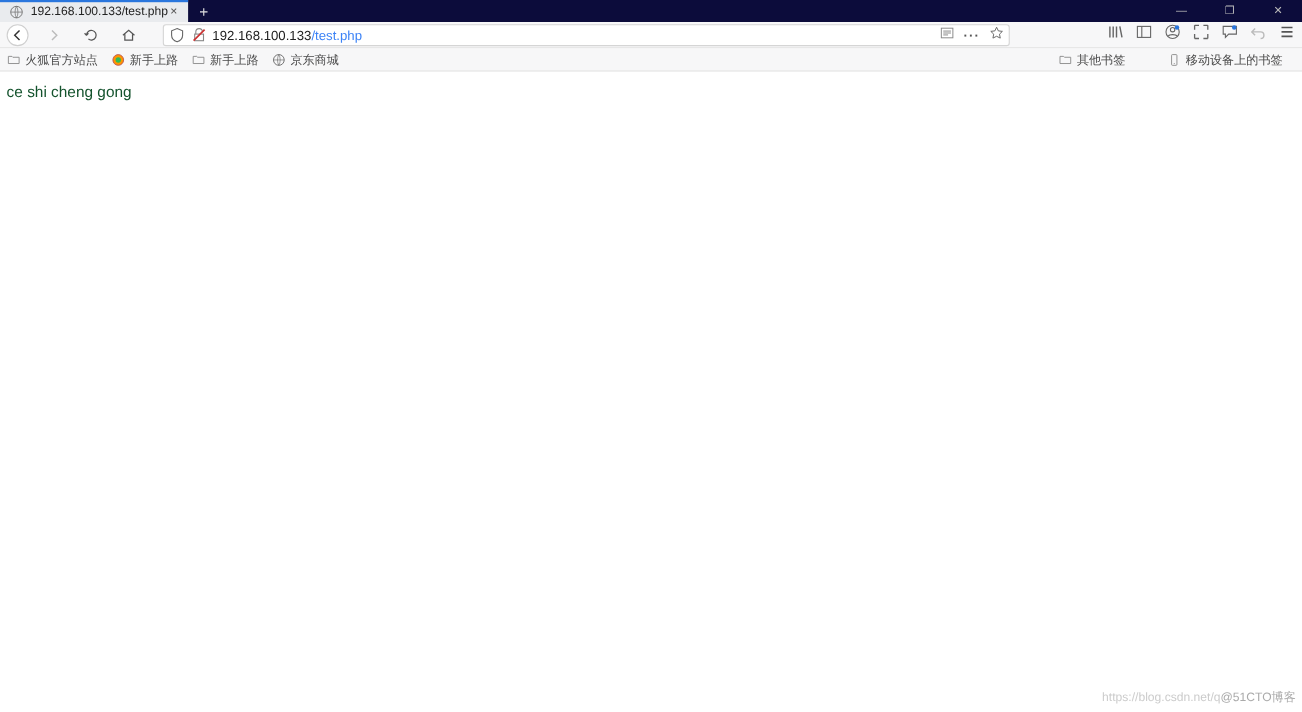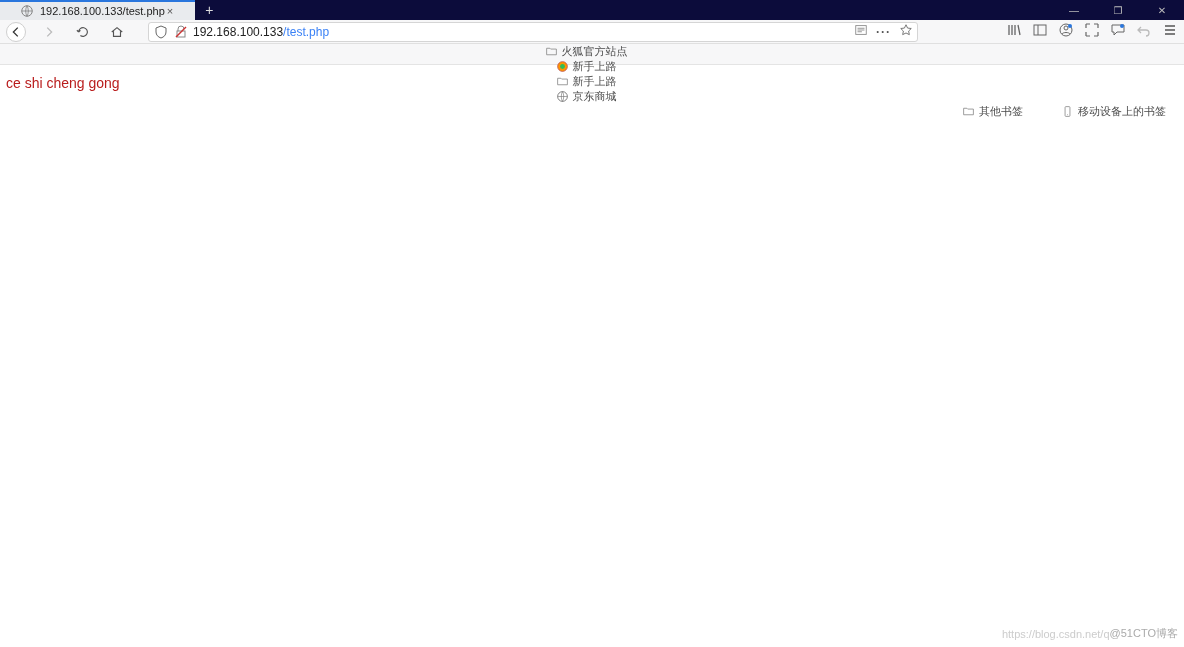--- a/index.html
+++ b/index.html
@@ -1,47 +1,47 @@
 <!DOCTYPE html>
 <html><head>
 <meta charset="utf-8">
 <style>
   * { box-sizing: border-box; margin: 0; padding: 0; font-family: "Segoe UI", Arial, sans-serif; }
   body { width: 1184px; height: 647px; background: #fff; overflow: hidden; position: relative; }
 
   
   .titlebar { height: 20px; background: #0c0c3b; display: flex; align-items: stretch; color: #ddd; }
-  .tab { display: flex; align-items: center; background: #0c0c3b; border-top: 2px solid transparent; padding: 0 20px; font-size: 11px; color: #ccc; min-width: 160px; position: relative; }
+  .tab { display: flex; align-items: center; background: #0c0c3b; border-top: 2px solid transparent; padding: 0 8px; font-size: 11px; color: #ccc; min-width: 160px; position: relative; }
   .tab.active { background: #e9ebee; color: #222; border-top: 2px solid #2a76dd; }
   .tab .favicon { width: 14px; height: 14px; margin-right: 6px; display:inline-flex; align-items:center; justify-content:center; }
   .tab .close { margin-left: auto; padding: 0 2px; color:#555; }
   .newtab { width: 28px; display:flex; align-items:center; justify-content:center; color:#ddd; font-size:14px; }
   .window-controls { margin-left:auto; display:flex; }
   .window-controls div { width:44px; display:flex; align-items:center; justify-content:center; color:#bbb; font-size:10px; }
 
   
   .navbar { height: 24px; background:#f7f7f8; display:flex; align-items:center; padding:0 6px; gap:12px; border-bottom:1px solid #e0e0e0; }
   .nav-btn { width:22px; height:22px; display:flex; align-items:center; justify-content:center; border-radius:3px; color:#555; }
   .nav-btn.circ { border:1px solid #cfcfcf; border-radius:50%; width:20px; height:20px; font-size:11px; background:#fff; }
   .nav-btn svg { width:14px; height:14px; }
   .urlbar { flex:0 0 770px; height:20px; margin-left:8px; border:1px solid #d5d5d5; border-radius:3px; display:flex; align-items:center; padding:0 4px; font-size:12px; color:#222; background:#fff; }
   .urlbar .chip { width:16px; height:16px; display:flex; align-items:center; justify-content:center; margin-right:4px; color:#666; }
   .urlbar .path { color:#3b82f6; }
   .urlbar-right { margin-left:auto; display:flex; gap:8px; align-items:center; }
   .toolbar-right { margin-left:auto; display:flex; gap:10px; align-items:center; color:#666; }
   .toolbar-right svg { width:16px; height:16px; }
 
   
-  .bookbar { height:21px; background:#f7f7f8; display:flex; align-items:center; padding:0 6px; font-size:11px; color:#4a4a4a; border-bottom:1px solid #e4e4e4;flex-direction:column; }
+  .bookbar { height:21px; background:#f7f7f8; display:flex; align-items:center; padding:0 6px; font-size:11px; color:#4a4a4a; border-bottom:1px solid #e4e4e4; }
   .bm { display:flex; align-items:center; gap:4px; margin-right:12px; }
   .bm svg { width:13px; height:13px; }
   .bookbar-right { margin-left:auto; display:flex; gap:26px; }
 
   
-  .content { padding: 10px 6px; font-size: 14px; font-family: "Times New Roman", serif; color:#b91c1c; }
+  .content { padding: 10px 6px; font-size: 14px; font-family: "Times New Roman", serif; color:#14532d; }
 
   
   .watermark { position:absolute; right:6px; bottom:6px; font-size:11px; color:#ccc; display:flex; gap:0; align-items:center; }
   .watermark .b1 { }
   .watermark .b2 { color:#aaa; }
 </style>
 </head>
 <body>
 
 <div class="titlebar">

